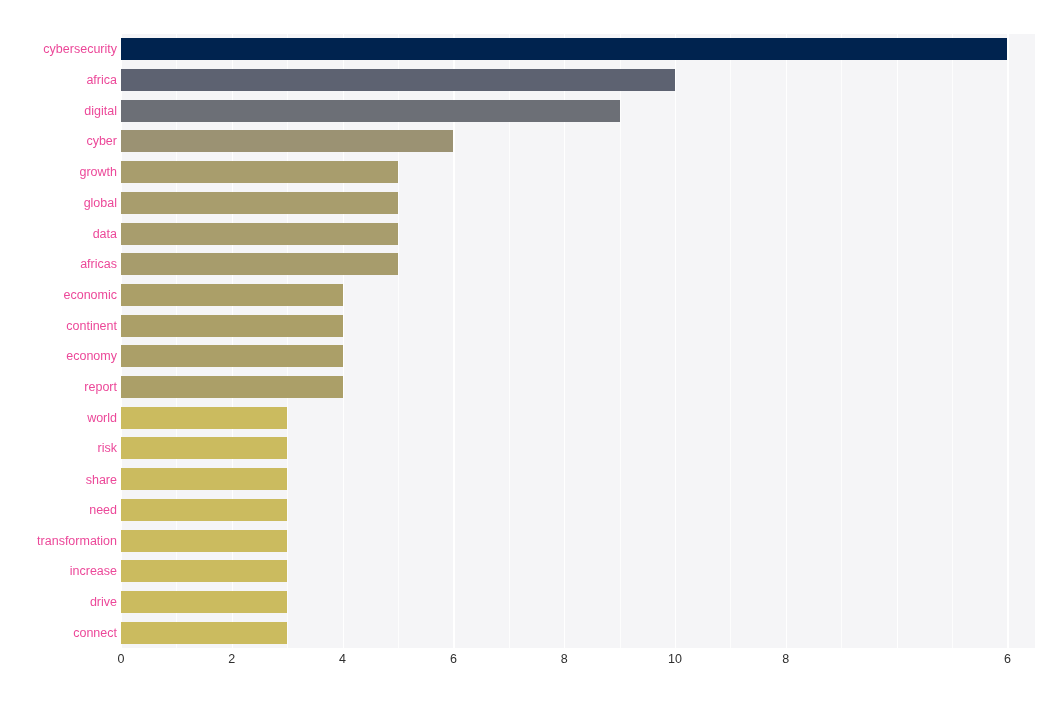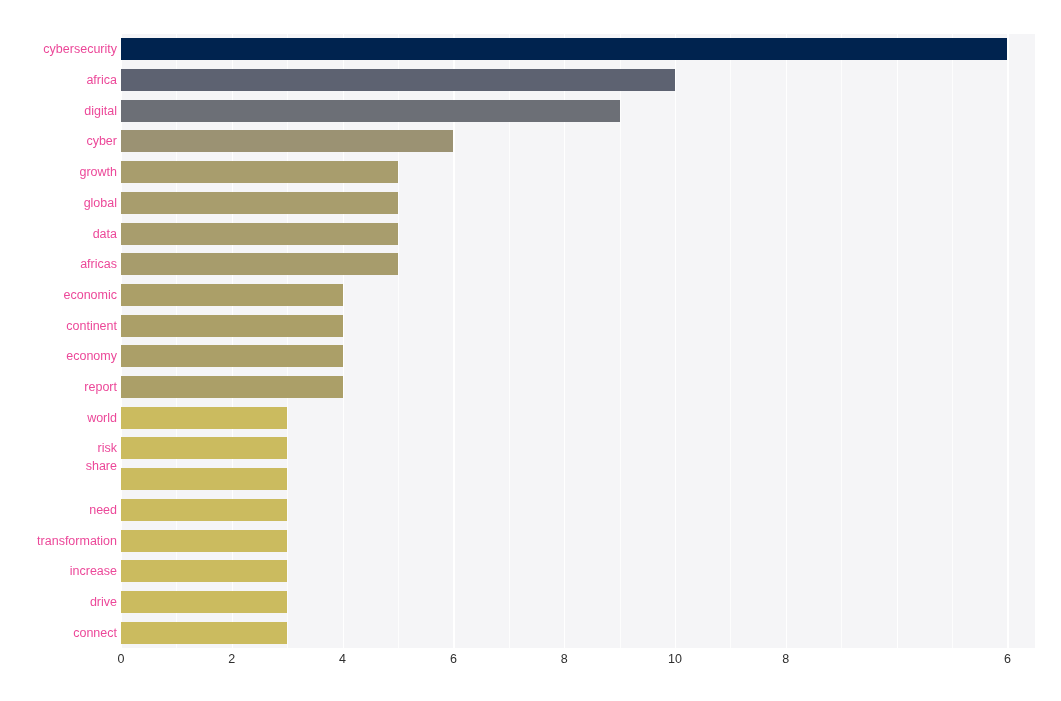--- a/index.html
+++ b/index.html
@@ -167,21 +167,21 @@
       <div class="y-label" style="top: 131.15px;">growth</div>
       <div class="y-label" style="top: 161.85px;">global</div>
       <div class="y-label" style="top: 192.55px;">data</div>
       <div class="y-label" style="top: 223.25px;">africas</div>
       <div class="y-label" style="top: 253.95px;">economic</div>
       <div class="y-label" style="top: 284.65px;">continent</div>
       <div class="y-label" style="top: 315.35px;">economy</div>
       <div class="y-label" style="top: 346.05px;">report</div>
       <div class="y-label" style="top: 376.75px;">world</div>
       <div class="y-label" style="top: 407.45px;">risk</div>
-      <div class="y-label" style="top: 425px; text-align: right;">share</div>
+      <div class="y-label" style="top: 439px; text-align: right;">share</div>
       <div class="y-label" style="top: 468.85px;">need</div>
       <div class="y-label" style="top: 499.55px;">transformation</div>
       <div class="y-label" style="top: 530.25px;">increase</div>
       <div class="y-label" style="top: 560.95px;">drive</div>
       <div class="y-label" style="top: 591.65px;">connect</div>
     </div>
 
   <div id="x-ticks">
       <div class="x-tick" style="left: 121px;">0</div>
       <div class="x-tick" style="left: 231.8px;">2</div>

